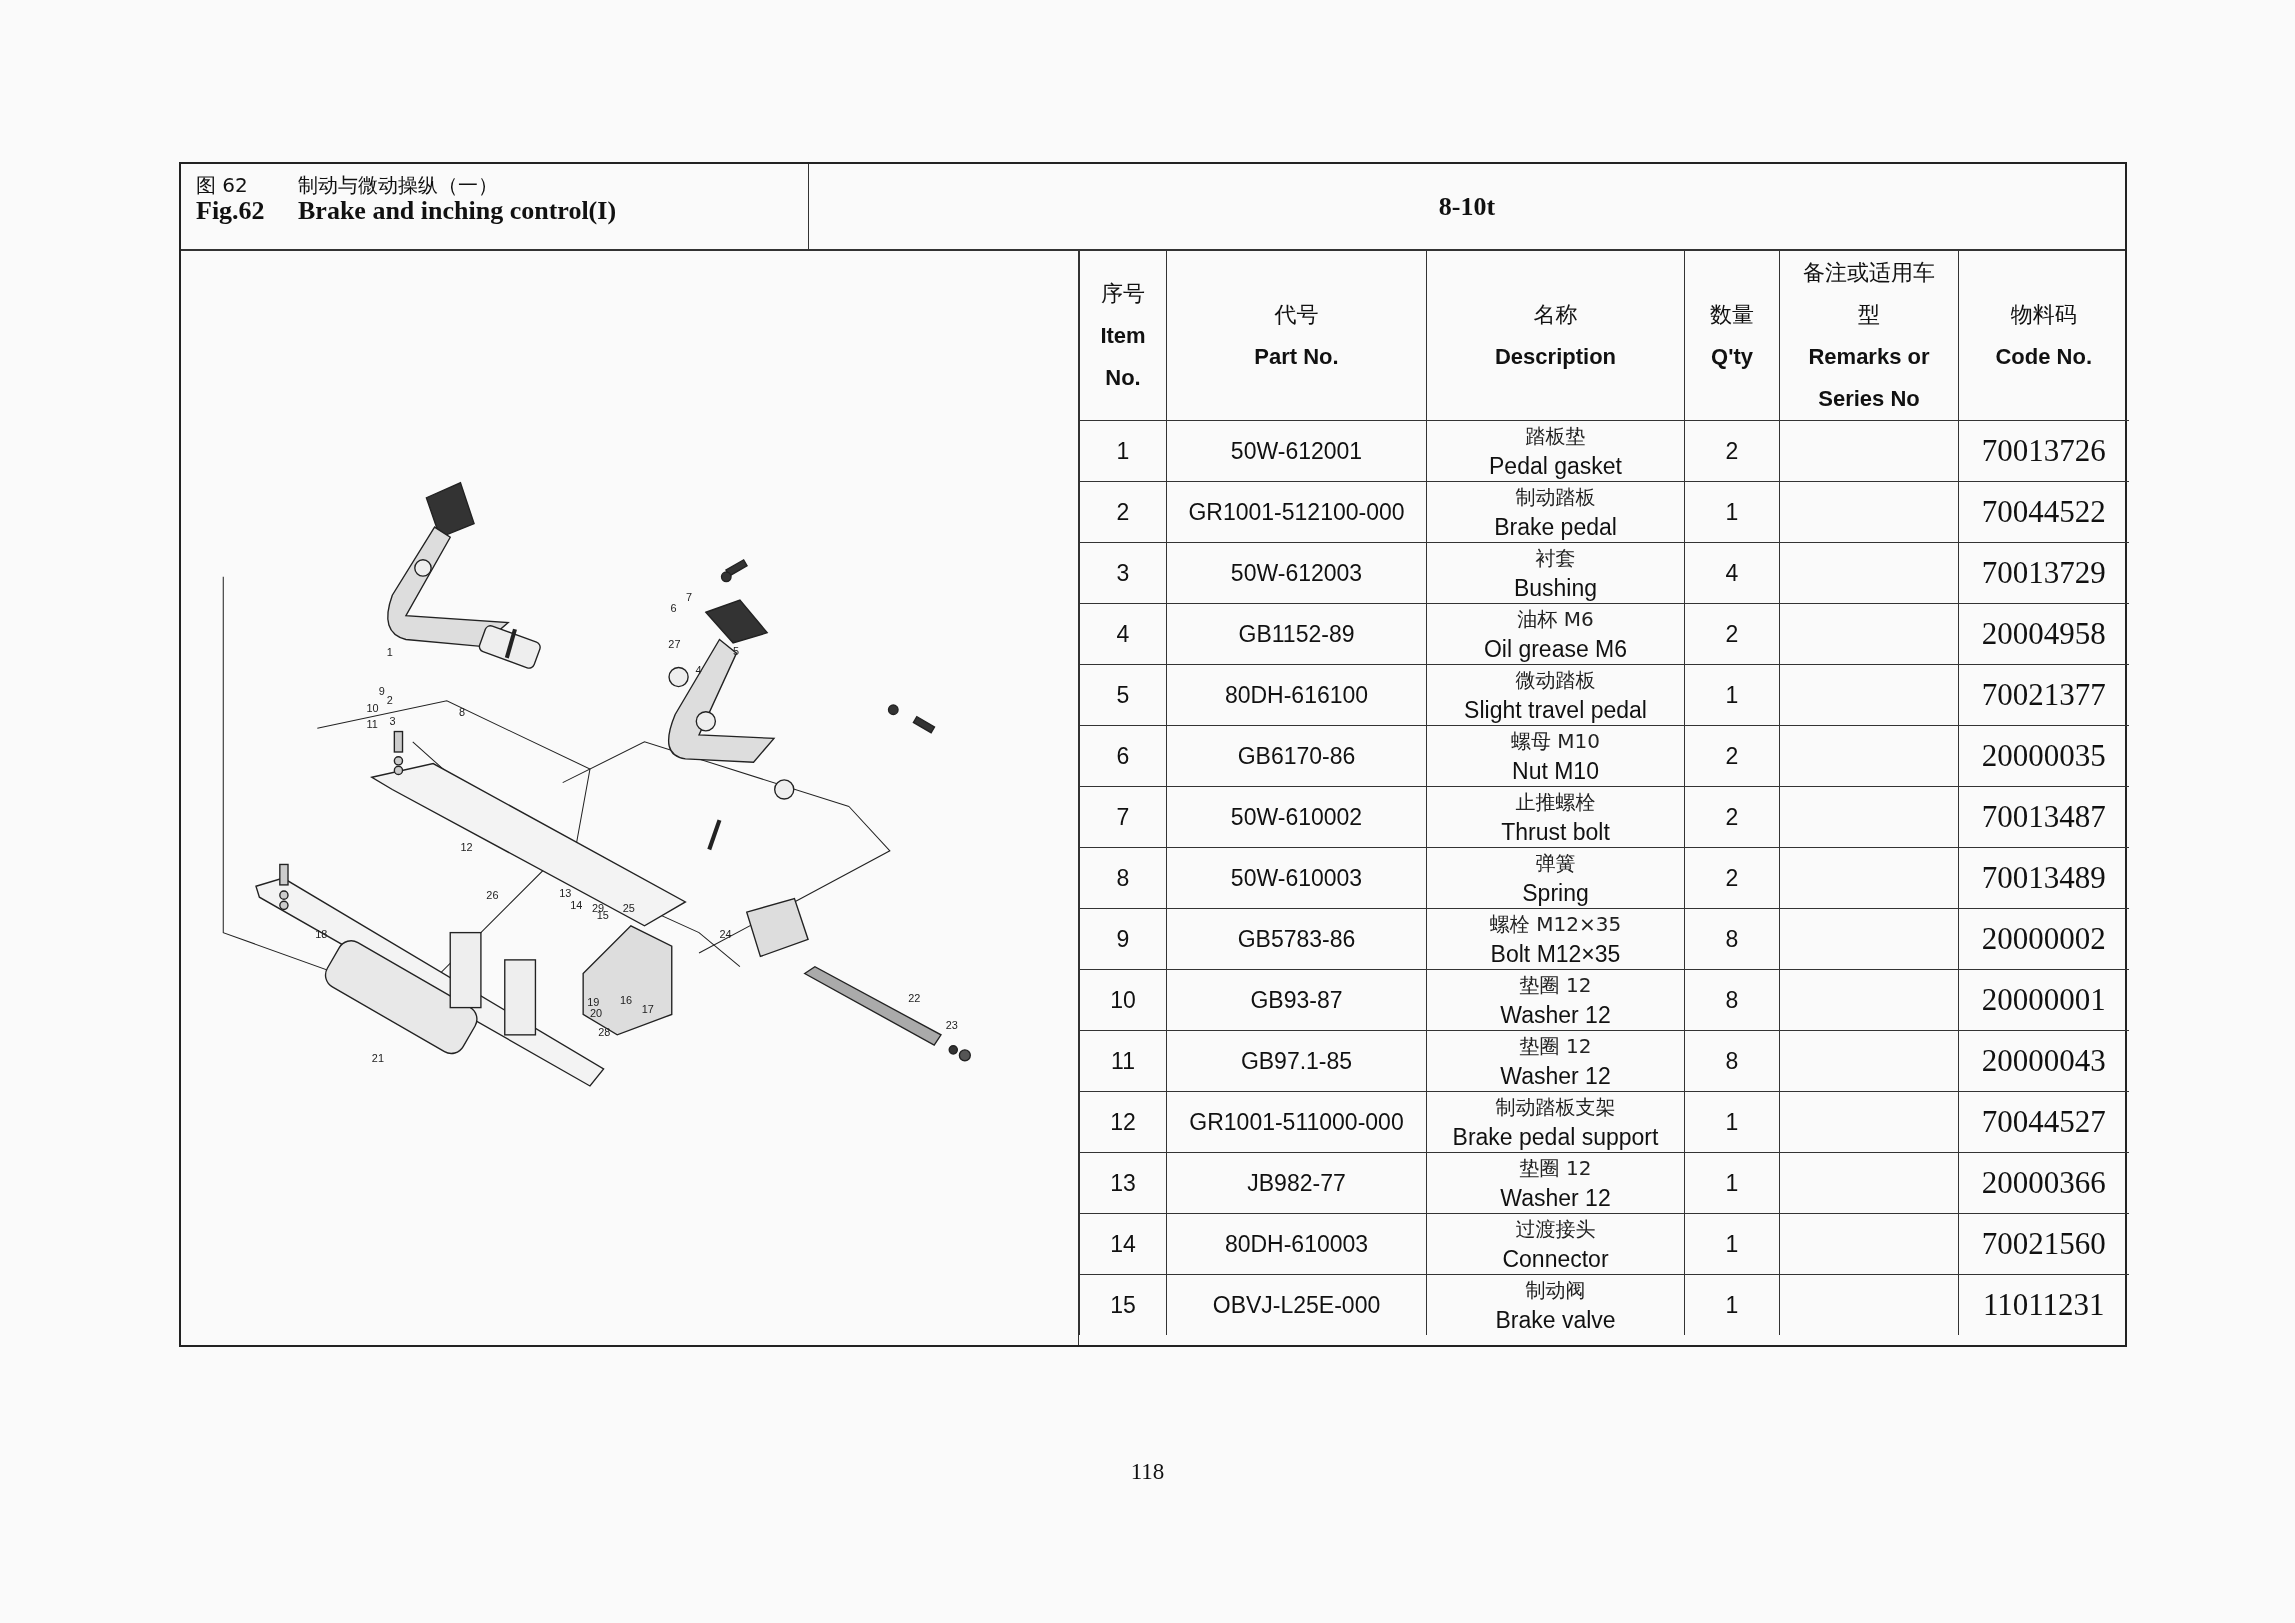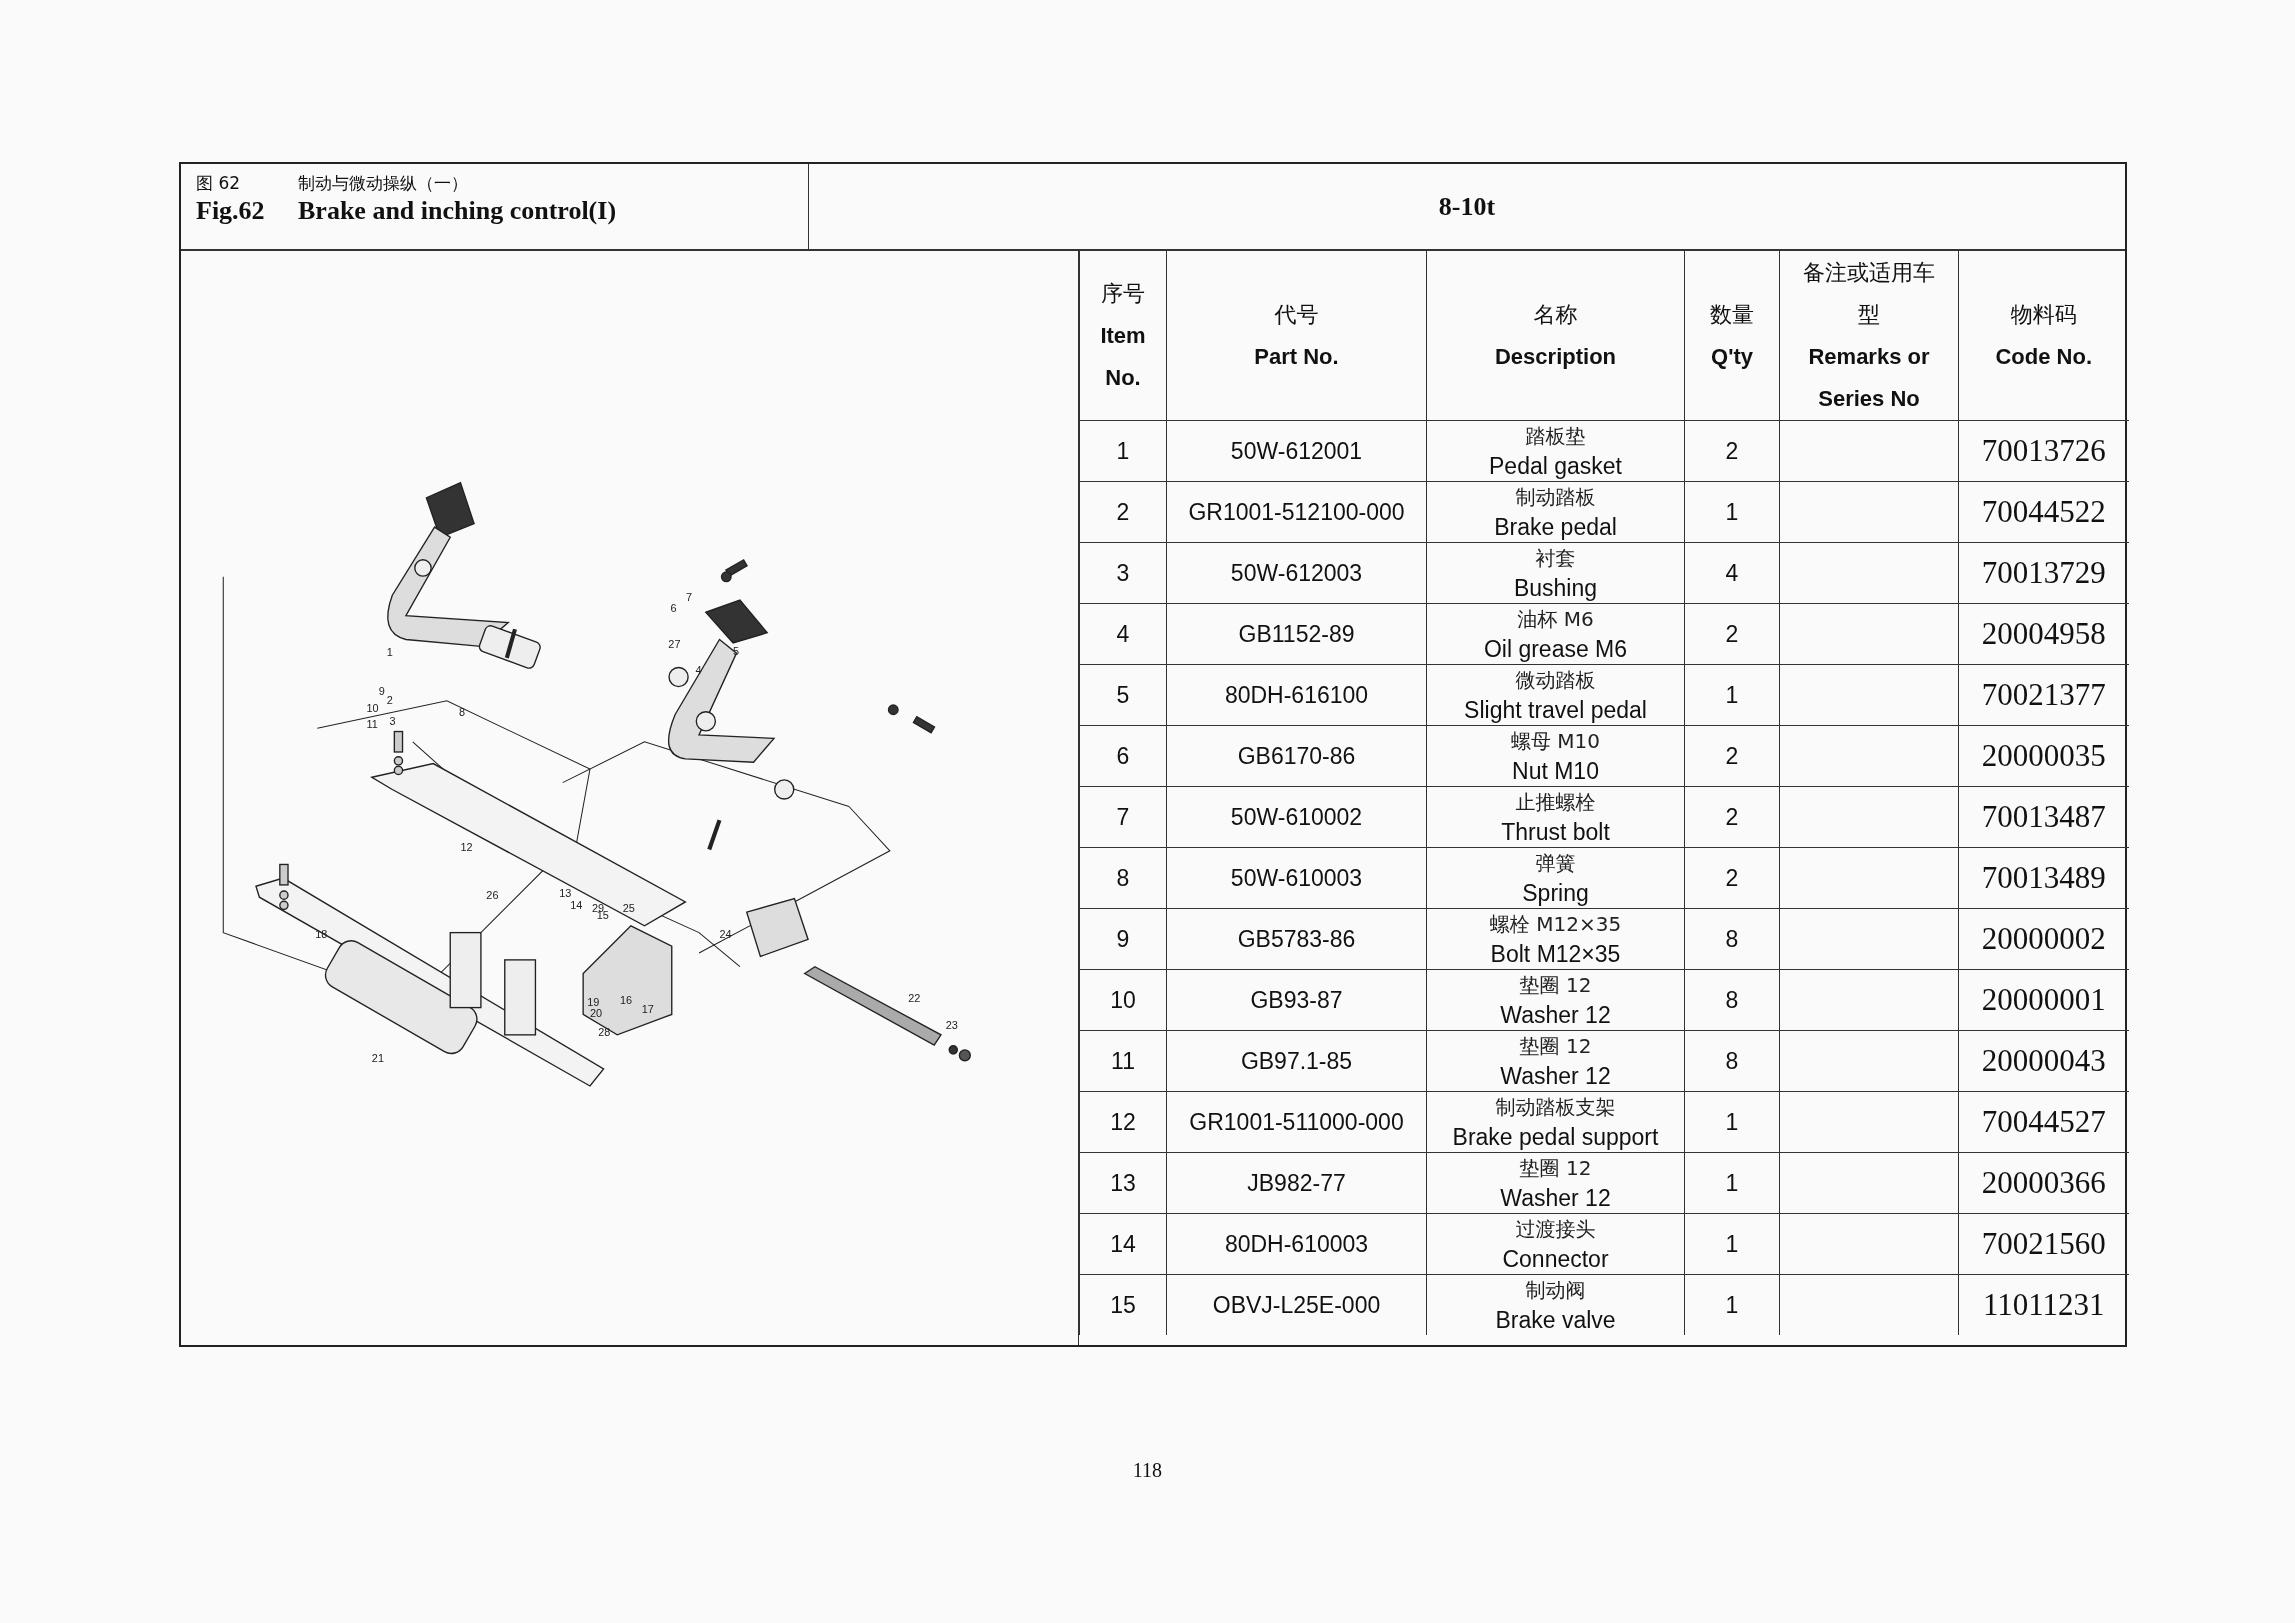--- a/index.html
+++ b/index.html
@@ -29,21 +29,21 @@
     width: 628px; height: 85px;
     border-right: 1.4px solid #333;
     box-sizing: border-box;
     font-family: "Liberation Serif", "DejaVu Serif", serif;
     font-weight: bold;
   }
   .title-line {
     position: absolute; left: 15px;
     font-size: 26px; white-space: pre;
   }
-  .title-line.cn { top: 8.2px; font-weight: normal; font-family: "DejaVu Sans", sans-serif; font-size: 17px; }
+  .title-line.cn { top: 8.2px; font-weight: normal; font-family: "DejaVu Sans", sans-serif; font-size: 20px; }
   .title-line.en { top: 32px; }
   .title-line .fig { display: inline-block; width: 102px; }
   .model-cell {
     position: absolute; left: 628px; top: 0;
     right: 0; height: 85px;
     display: flex; align-items: center; justify-content: center;
     font-family: "Liberation Serif", "DejaVu Serif", serif;
     font-weight: bold; font-size: 26px; text-align: center;
   }
   .diagram {
@@ -80,21 +80,21 @@
   .parts-table th .cn { font-weight: normal; font-family: "DejaVu Sans", sans-serif; font-size: 22px; }
   .parts-table td { height: 60px; font-size: 23px; }
   .parts-table td.desc { line-height: 30px; }
   .parts-table td.desc .cn { font-family: "DejaVu Sans", sans-serif; font-size: 20px; display: block; color: #222; }
   .parts-table td.desc .en { display: block; }
   .parts-table td.code { font-family: "Liberation Serif", "DejaVu Serif", serif; font-size: 31px; }
   .page-number {
     position: absolute; left: 0; width: 2295px; top: 1459px;
     text-align: center;
     font-family: "Liberation Serif", "DejaVu Serif", serif;
-    font-size: 20px;
+    font-size: 23px;
   }
   .callout { font-family: "Liberation Sans", sans-serif; font-size: 16px; fill: #222; }
 </style>
 </head>
 <body>
 
 <div class="frame">
 
   <div class="title-row">
     <div class="title-cell">

